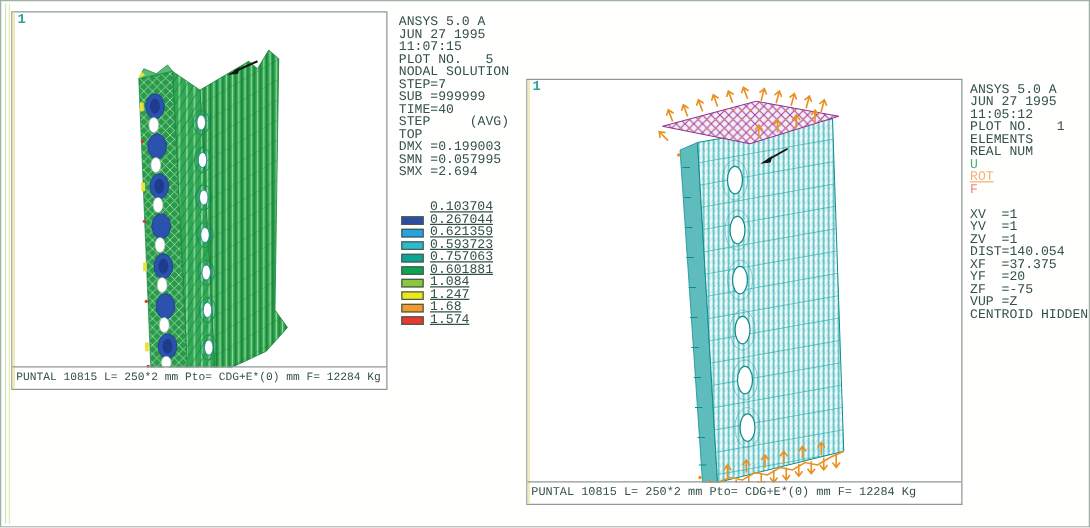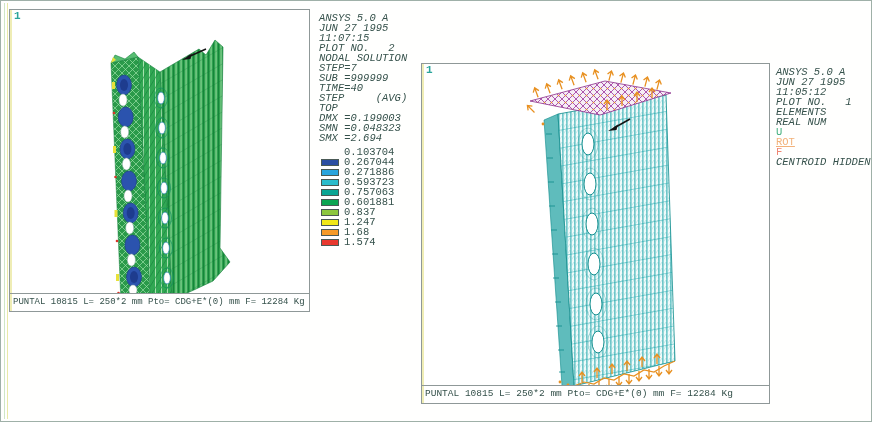--- a/index.html
+++ b/index.html
@@ -13,22 +13,22 @@
   .plot-window{position:absolute;background:#fff;border:1px solid #8f9898;box-sizing:border-box;}
   .accent{position:absolute;left:0;top:0;bottom:0;width:2px;background:#efedb5;}
   .vp-label{position:absolute;top:1px;left:4px;font-size:11px;line-height:11px;color:#2ba59b;font-weight:bold;}
   .caption-bar{
     position:absolute;left:0;right:0;bottom:0;height:17px;border-top:1px solid #8f9898;
     font-size:9px;line-height:16px;white-space:pre;padding-left:3px;color:#35514b;overflow:hidden;
   }
   .caption-bar.right{font-size:9.5px;}
   .mesh-svg{position:absolute;left:0;top:0;}
   .info{position:absolute;font-size:10.5px;line-height:10px;}
-  .tline{white-space:pre;height:10px;font-style:italic;}
-  .legend{margin-top:4px;}
+  .tline{white-space:pre;height:10px;}
+  .legend{margin-top:18px;text-decoration:underline;}
   .legend-row{display:flex;align-items:center;height:10px;}
   .swatch{width:18px;height:7px;margin:0 5px 0 2px;border:1px solid #4a5a55;box-sizing:border-box;flex:0 0 auto;}
   .swatch.empty{border:none;background:transparent;}
   .legend-label{white-space:pre;}
   .dof-line{white-space:pre;height:10px;}
   .view-block{margin-top:10px;}
 </style>
 </head>
 <body>
 
@@ -136,66 +136,66 @@
 
     <div class="caption-bar">PUNTAL 10815 L= 250*2 mm Pto= CDG+E*(0) mm F= 12284 Kg</div>
   </div>
 
   <div class="info" style="left:318px;top:12px;width:110px;">
     <div>
 
     <div class="tline">ANSYS 5.0 A</div>
         <div class="tline">JUN 27 1995</div>
         <div class="tline">11:07:15</div>
-        <div class="tline">PLOT NO.   2</div>
+        <div class="tline">PLOT NO.   5</div>
         <div class="tline">NODAL SOLUTION</div>
         <div class="tline">STEP=7</div>
         <div class="tline">SUB =999999</div>
         <div class="tline">TIME=40</div>
         <div class="tline">STEP     (AVG)</div>
         <div class="tline">TOP</div>
         <div class="tline">DMX =0.199003</div>
-        <div class="tline">SMN =0.048323</div>
+        <div class="tline">SMN =0.057995</div>
         <div class="tline">SMX =2.694</div>
       </div>
     <div class="legend">
       <div class="legend-row">
         <span class="swatch empty"></span>
         <span class="legend-label">0.103704</span>
       </div>
       <div>
 
           <div class="legend-row">
             <span class="swatch" style="background: rgb(43, 78, 162);"></span>
             <span class="legend-label">0.267044</span>
           </div>
 
           <div class="legend-row">
             <span class="swatch" style="background: rgb(40, 164, 220);"></span>
-            <span class="legend-label">0.271886</span>
+            <span class="legend-label">0.621359</span>
           </div>
 
           <div class="legend-row">
             <span class="swatch" style="background: rgb(43, 188, 203);"></span>
             <span class="legend-label">0.593723</span>
           </div>
 
           <div class="legend-row">
             <span class="swatch" style="background: rgb(10, 166, 148);"></span>
             <span class="legend-label">0.757063</span>
           </div>
 
           <div class="legend-row">
             <span class="swatch" style="background: rgb(11, 165, 81);"></span>
             <span class="legend-label">0.601881</span>
           </div>
 
           <div class="legend-row">
             <span class="swatch" style="background: rgb(140, 198, 62);"></span>
-            <span class="legend-label">0.837</span>
+            <span class="legend-label">1.084</span>
           </div>
 
           <div class="legend-row">
             <span class="swatch" style="background: rgb(240, 231, 22);"></span>
             <span class="legend-label">1.247</span>
           </div>
 
           <div class="legend-row">
             <span class="swatch" style="background: rgb(245, 154, 40);"></span>
             <span class="legend-label">1.68</span>
@@ -325,16 +325,27 @@
         <div class="tline">PLOT NO.   1</div>
         <div class="tline">ELEMENTS</div>
         <div class="tline">REAL NUM</div>
       </div>
     <div>
 
     <div class="dof-line" style="color: rgb(63, 174, 124);">U</div>
         <div class="dof-line" style="color: rgb(242, 178, 122); text-decoration: underline;">ROT</div>
         <div class="dof-line" style="color: rgb(239, 134, 115);">F</div>
       </div>
+    <div class="view-block">
+
+    <div class="tline">XV  =1</div>
+        <div class="tline">YV  =1</div>
+        <div class="tline">ZV  =1</div>
+        <div class="tline">DIST=140.054</div>
+        <div class="tline">XF  =37.375</div>
+        <div class="tline">YF  =20</div>
+        <div class="tline">ZF  =-75</div>
+        <div class="tline">VUP =Z</div>
+      </div>
     <div class="tline">CENTROID HIDDEN</div>
   </div>
 
 </div>
 
 </body></html>

